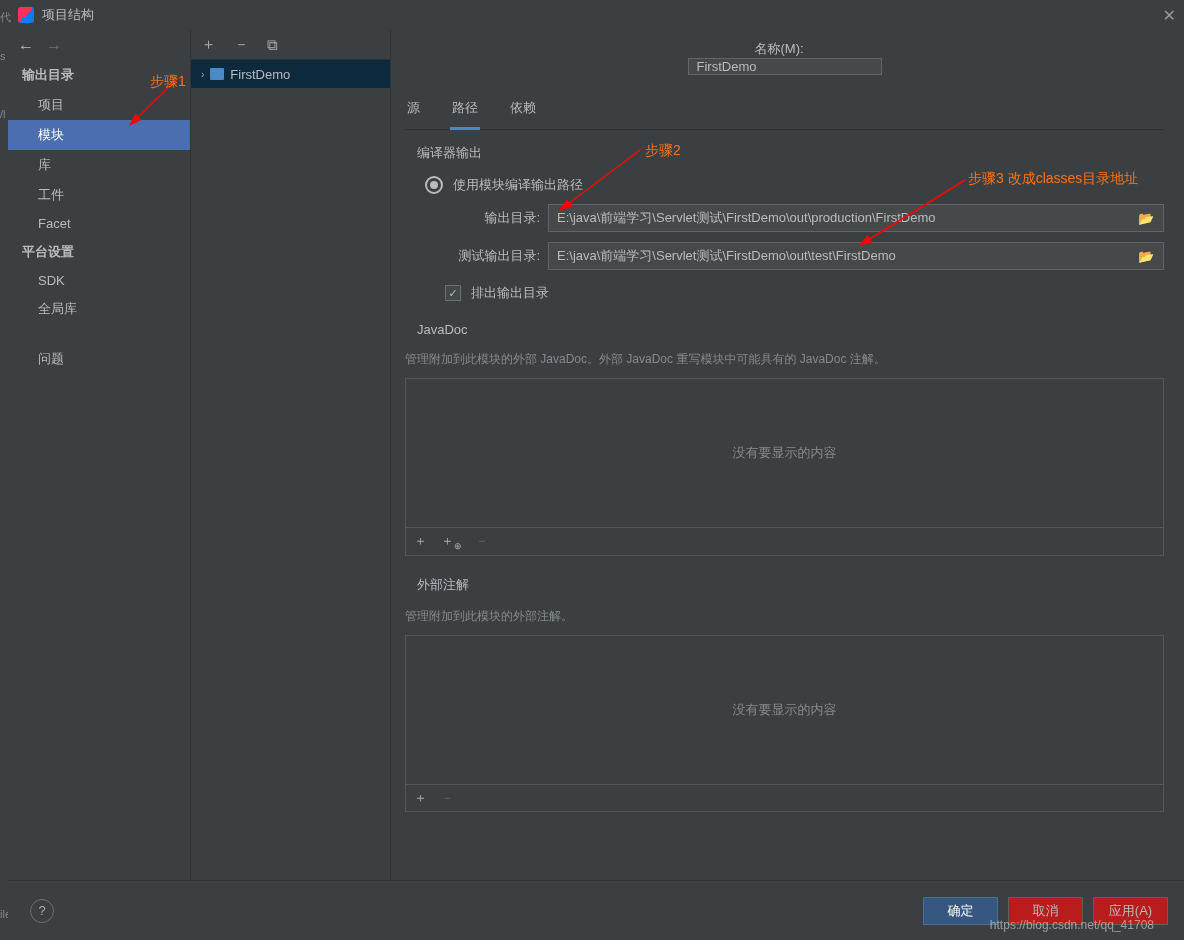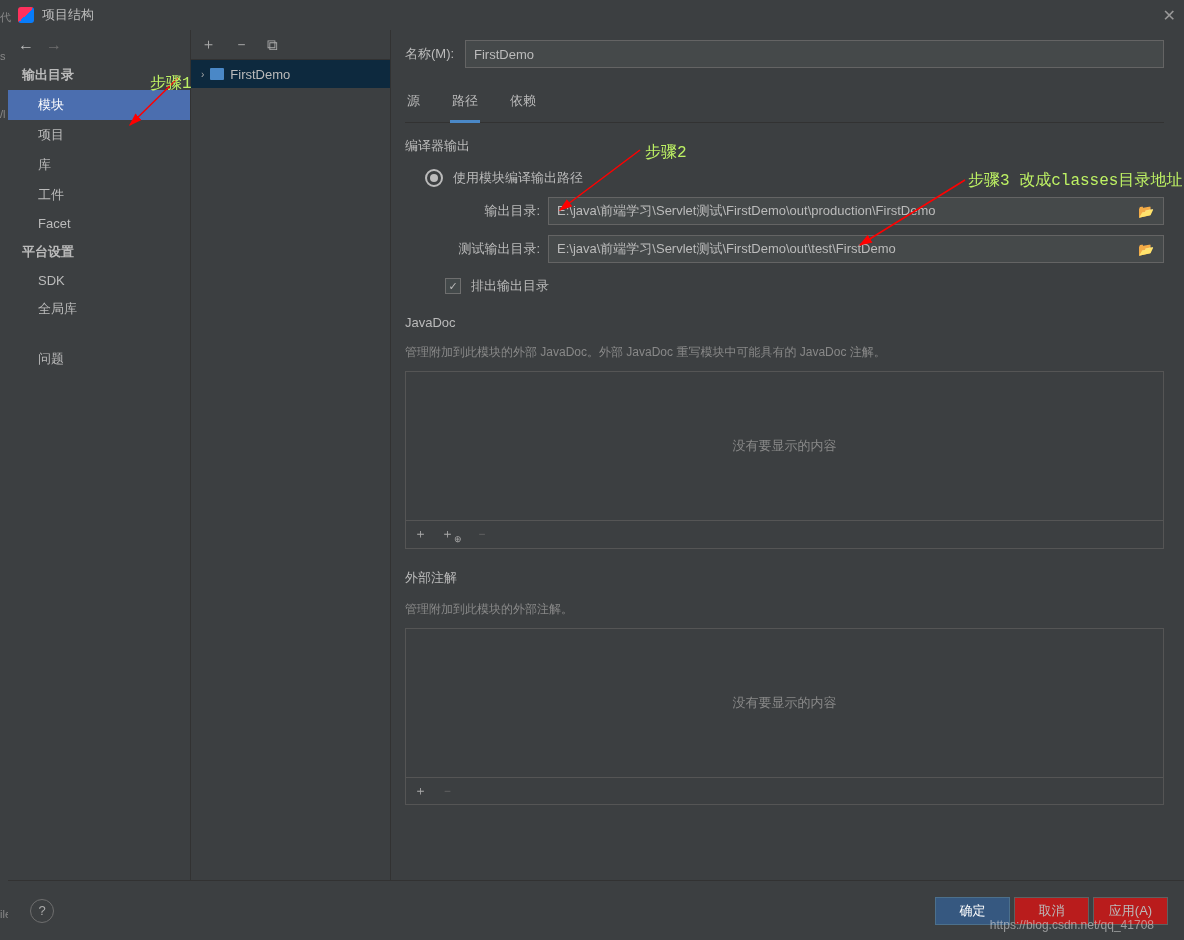--- a/index.html
+++ b/index.html
@@ -15,46 +15,46 @@
 .side-header { padding: 6px 14px; color: #bbbbbb; font-weight: bold; }
 .side-item { padding: 6px 14px 6px 30px; cursor: pointer; }
 .side-item.selected { background: #4b6eaf; color: #ffffff; }
 .middle { width: 200px; background: #3c3f41; border-right: 1px solid #323232; }
 .mid-toolbar { height: 30px; display: flex; align-items: center; gap: 18px; padding: 0 10px; border-bottom: 1px solid #323232; }
 .mid-toolbar span { color: #aaa; font-size: 15px; }
 .tree-item { height: 28px; display: flex; align-items: center; padding: 0 10px; background: #0d293e; gap: 6px; }
 .tree-item .chev { color: #aaa; font-size: 10px; }
 .tree-item .fico { width: 14px; height: 12px; background: #4a88c7; border-radius: 1px; }
 .content { flex: 1; padding: 10px 20px 10px 14px; overflow-y: auto; }
-.row { display: flex; align-items: center; margin-bottom: 10px; }
+.row { display: flex; align-items: center; margin-bottom: 10px; flex-direction: column; }
 .label { color: #bbbbbb; }
 .input { flex: 1; background: #45494a; border: 1px solid #646464; color: #bbbbbb; height: 28px; padding: 0 8px; }
 .tabs { display: flex; gap: 28px; border-bottom: 1px solid #323232; margin-top: 18px; margin-bottom: 14px; }
 .tab { padding: 6px 2px 10px; color: #bbbbbb; cursor: pointer; }
 .tab.active { border-bottom: 3px solid #4a88c7; margin-bottom: -1px; }
-.section-title { color: #bbbbbb; margin: 8px 0 14px; }
+.section-title { color: #bbbbbb; margin: 8px 12px 14px; }
 .radio-row { display: flex; align-items: center; gap: 10px; margin: 8px 0 8px 20px; }
 .radio { width: 18px; height: 18px; border-radius: 50%; border: 2px solid #6e6e6e; display: flex; align-items: center; justify-content: center; }
 .radio.checked { border-color: #bbbbbb; }
 .radio.checked::after { content: ''; width: 8px; height: 8px; border-radius: 50%; background: #bbbbbb; }
 .path-row { display: flex; align-items: center; margin: 10px 0 10px 40px; }
 .path-label { width: 95px; text-align: right; color: #bbbbbb; margin-right: 8px; }
 .path-input { flex: 1; background: #45494a; border: 1px solid #646464; height: 28px; display: flex; align-items: center; padding: 0 8px; color: #bbbbbb; }
 .path-input .browse { margin-left: auto; color: #888; }
 .check-row { display: flex; align-items: center; gap: 10px; margin: 14px 0 8px 40px; }
 .checkbox { width: 16px; height: 16px; background: #43494a; border: 1px solid #6e6e6e; display: flex; align-items: center; justify-content: center; color: #bbbbbb; font-size: 11px; }
 .desc { color: #888; font-size: 12px; margin: 4px 0 10px; }
 .empty-box { border: 1px solid #555; height: 150px; display: flex; align-items: center; justify-content: center; color: #888; }
 .box-toolbar { border: 1px solid #555; border-top: none; padding: 4px 8px; display: flex; gap: 14px; color: #aaa; font-size: 15px; }
 .footer { position: absolute; bottom: 0; left: 8px; right: 0; height: 60px; border-top: 1px solid #323232; display: flex; align-items: center; padding: 0 16px; background: #3c3f41; }
 .help { width: 24px; height: 24px; border-radius: 50%; border: 1px solid #6e6e6e; display: flex; align-items: center; justify-content: center; color: #aaa; margin-left: 6px; }
-.btns { margin-left: auto; display: flex; gap: 4px; }
+.btns { margin-left: auto; display: flex; gap: 10px; }
 .btn { min-width: 75px; height: 28px; border: 1px solid #5e6060; background: #b91c1c; color: #bbbbbb; display: flex; align-items: center; justify-content: center; cursor: pointer; padding: 0 10px; }
 .btn.primary { background: #365880; border-color: #4c708c; color: #fff; }
-.annotation { position: absolute; color: #bef264; font-size: 16px; pointer-events: none; font-weight: 500; font-family: Liberation Mono, monospace; }
+.annotation { position: absolute; color: #f97316; font-size: 14px; pointer-events: none; font-weight: 500; }
 .arrow-line { stroke: #ff0000; stroke-width: 1.5; fill: none; }
 .arrow-head { fill: #ff0000; }
 svg.overlay { position: absolute; top: 0; left: 0; pointer-events: none; }
 .watermark { position: absolute; bottom: 8px; right: 30px; color: #d9d9d9; font-size: 12px; opacity: 0.6; }
 .sideletter { position: absolute; left: 0; color: #888; font-size: 11px; }
 </style>
 </head>
 <body>
 
 <div class="titlebar">
@@ -69,22 +69,22 @@
 <span class="sideletter" style="top:108px;">/l</span>
 <span class="sideletter" style="top:908px;">ile</span>
 
 <div class="main" style="margin-left:8px;">
   <div class="sidebar">
     <div class="sidebar-nav">
       <span class="back">←</span>
       <span>→</span>
     </div>
     <div class="side-header">输出目录</div>
+    <div class="side-item">项目</div>
     <div class="side-item selected">模块</div>
-    <div class="side-item">项目</div>
     <div class="side-item">库</div>
     <div class="side-item">工件</div>
     <div class="side-item">Facet</div>
     <div class="side-header">平台设置</div>
     <div class="side-item">SDK</div>
     <div class="side-item">全局库</div>
     <div style="height:20px;"></div>
     <div class="side-item" style="padding-left:30px;">问题</div>
   </div>
 

